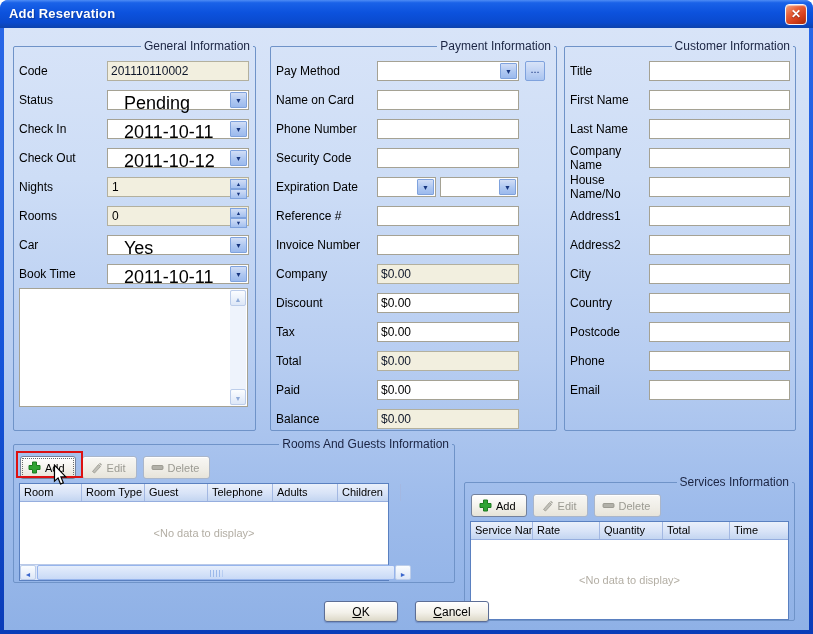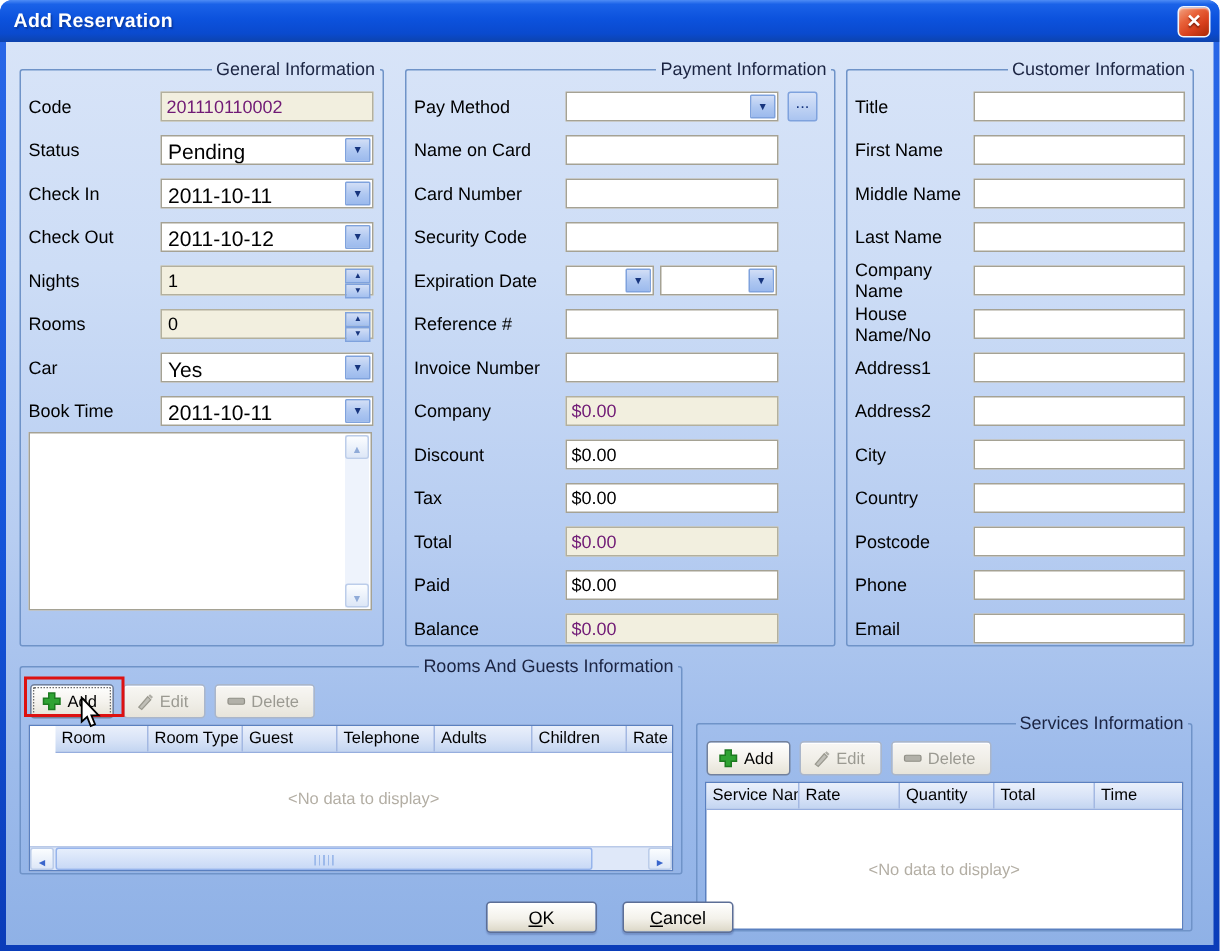--- a/index.html
+++ b/index.html
@@ -38,25 +38,25 @@
   .rows { margin-top:3px; }
   .row { display:flex; align-items:center; height:29px; }
   .lbl { font-size:12px; color:#000; flex:none; }
   #g-general  .lbl { width:88px; }
   #g-payment  .lbl { width:101px; }
   #g-customer .lbl { width:79px; }
 
   
   .tb { height:20px; border:1px solid #a5a294; background:#fff; font-family:"Liberation Sans",sans-serif;
     font-size:12px; padding:0 3px; outline:none; }
-  .tb.dis { background:#f2efdf; border-color:#b3b09e; color:#701a75; }
+  .tb.dis { background:#f2efdf; border-color:#b3b09e; color:#0f172a; }
   .w142 { width:142px; } .w141 { width:141px; } .w59 { width:59px; } .w78 { width:78px; }
 
   .combo { position:relative; height:20px; border:1px solid #a5a294; background:#fff; flex:none; }
-  .combo-val { position:absolute; left:4px; top:2px; font-size:14px; white-space:nowrap; }
+  .combo-val { position:absolute; left:16px; top:2px; font-size:18px; white-space:nowrap; }
   .combo-btn { position:absolute; right:1px; top:1px; bottom:1px; width:17px;
     background:linear-gradient(180deg,#d2def6 0%,#aec7f1 55%,#9cbaed 100%);
     border:1px solid #7fa2dd; border-radius:1px; text-align:center; }
   .combo-btn .arr { font-size:7px; color:#17357e; line-height:16px; display:block; }
 
   .spinner { position:relative; height:20px; border:1px solid #b3b09e; background:#f2efdf; flex:none; }
   .spin-val { position:absolute; left:4px; top:2px; font-size:12px; }
   .spin-btns { position:absolute; right:1px; top:1px; bottom:1px; width:17px; display:flex; flex-direction:column; }
   .spin-btns span { flex:1; font-size:5.5px; color:#17357e; text-align:center; line-height:8px;
     background:linear-gradient(180deg,#d2def6,#a4c0ef); border:1px solid #7fa2dd; }
@@ -83,21 +83,21 @@
   .tbtn.focused { outline:1px dotted #6b6b6b; outline-offset:-3px; }
   .tbtn.disabled { border-color:#aab6ca; color:#9b9a92;
     background:linear-gradient(180deg,#f8f7f4 0%,#efede6 60%,#e7e4da 100%); }
   .tbtn svg { flex:none; }
 
   .red-highlight { position:absolute; left:12px; top:423px; width:67px; height:27px;
     border:2px solid #dd1111; pointer-events:none; z-index:5; }
 
   
   .grid { border:1px solid #5a80c0; background:#fff; margin-top:4px; position:relative; }
-  #g-rooms .grid { width:430px; height:98px;padding-left:17px; }
+  #g-rooms .grid { width:370px; height:98px; }
   #g-services .grid { width:319px; height:99px; }
   .grid-head { display:flex; height:18px;
     background:linear-gradient(180deg,#eaf0fb 0%,#d8e3f7 55%,#c3d5f1 100%);
     border-bottom:1px solid #96aede; }
   .gh-cell { font-size:11px; line-height:17px; padding-left:4px; border-right:1px solid #a3b8e2;
     white-space:nowrap; overflow:hidden; flex:none; }
   .gh-cell:last-child { flex:1; border-right:none; }
   .grid-body { display:flex; align-items:center; justify-content:center; }
   #g-rooms .grid-body { height:62px; }
   #g-services .grid-body { height:80px; }
@@ -232,21 +232,21 @@
                 <span class="arr">▼</span>
               </span>
           </div>
           <div class="ellipsis-btn">...</div>
         </div>
         <div class="row">
           <span class="lbl">Name on Card</span>
           <input class="tb w142" value="" style="">
         </div>
         <div class="row">
-          <span class="lbl">Card Number</span>
+          <span class="lbl">Phone Number</span>
           <input class="tb w142" value="" style="">
         </div>
         <div class="row">
           <span class="lbl">Security Code</span>
           <input class="tb w142" value="" style="">
         </div>
         <div class="row">
           <span class="lbl">Expiration Date</span>
           <div class="combo w59">
             <span class="combo-val"></span>
@@ -298,24 +298,20 @@
 
     <fieldset id="g-customer">
       <legend>Customer Information</legend>
       <div class="rows">
         <div class="row">
           <span class="lbl">Title</span>
           <input class="tb w141" value="" style="">
         </div>
         <div class="row">
           <span class="lbl">First Name</span>
-          <input class="tb w141" value="" style="">
-        </div>
-        <div class="row">
-          <span class="lbl">Middle Name</span>
           <input class="tb w141" value="" style="">
         </div>
         <div class="row">
           <span class="lbl">Last Name</span>
           <input class="tb w141" value="" style="">
         </div>
         <div class="row">
           <span class="lbl">Company Name</span>
           <input class="tb w141" value="" style="">
         </div>

